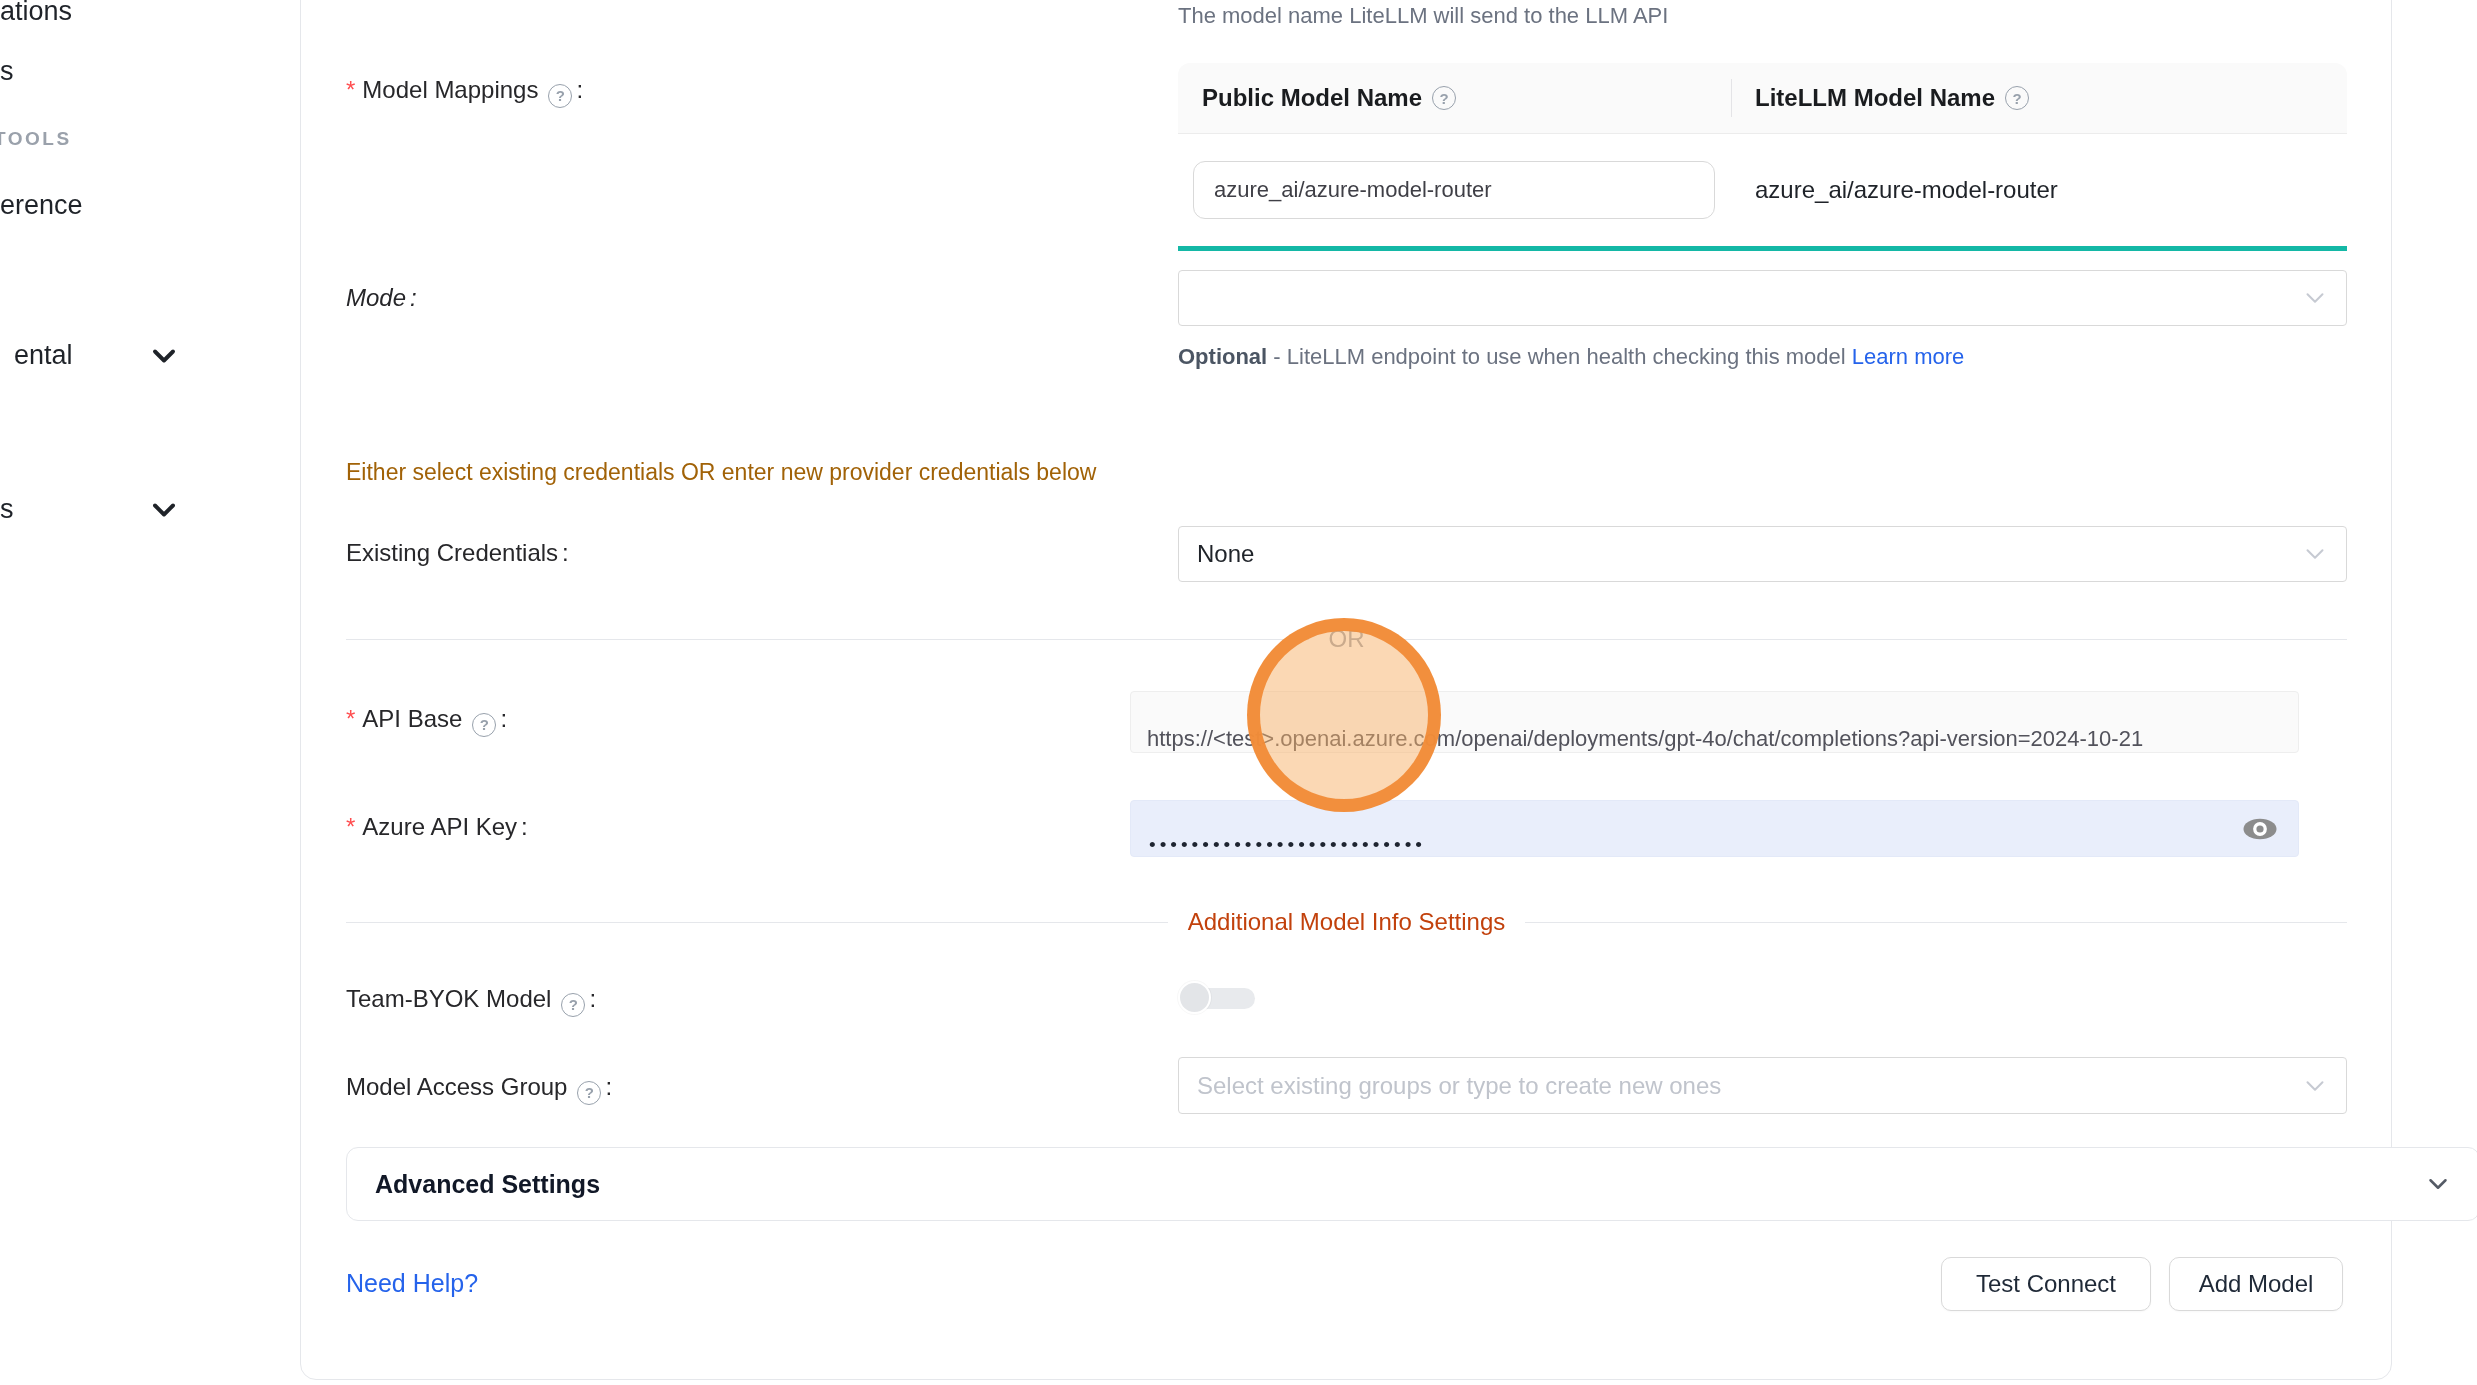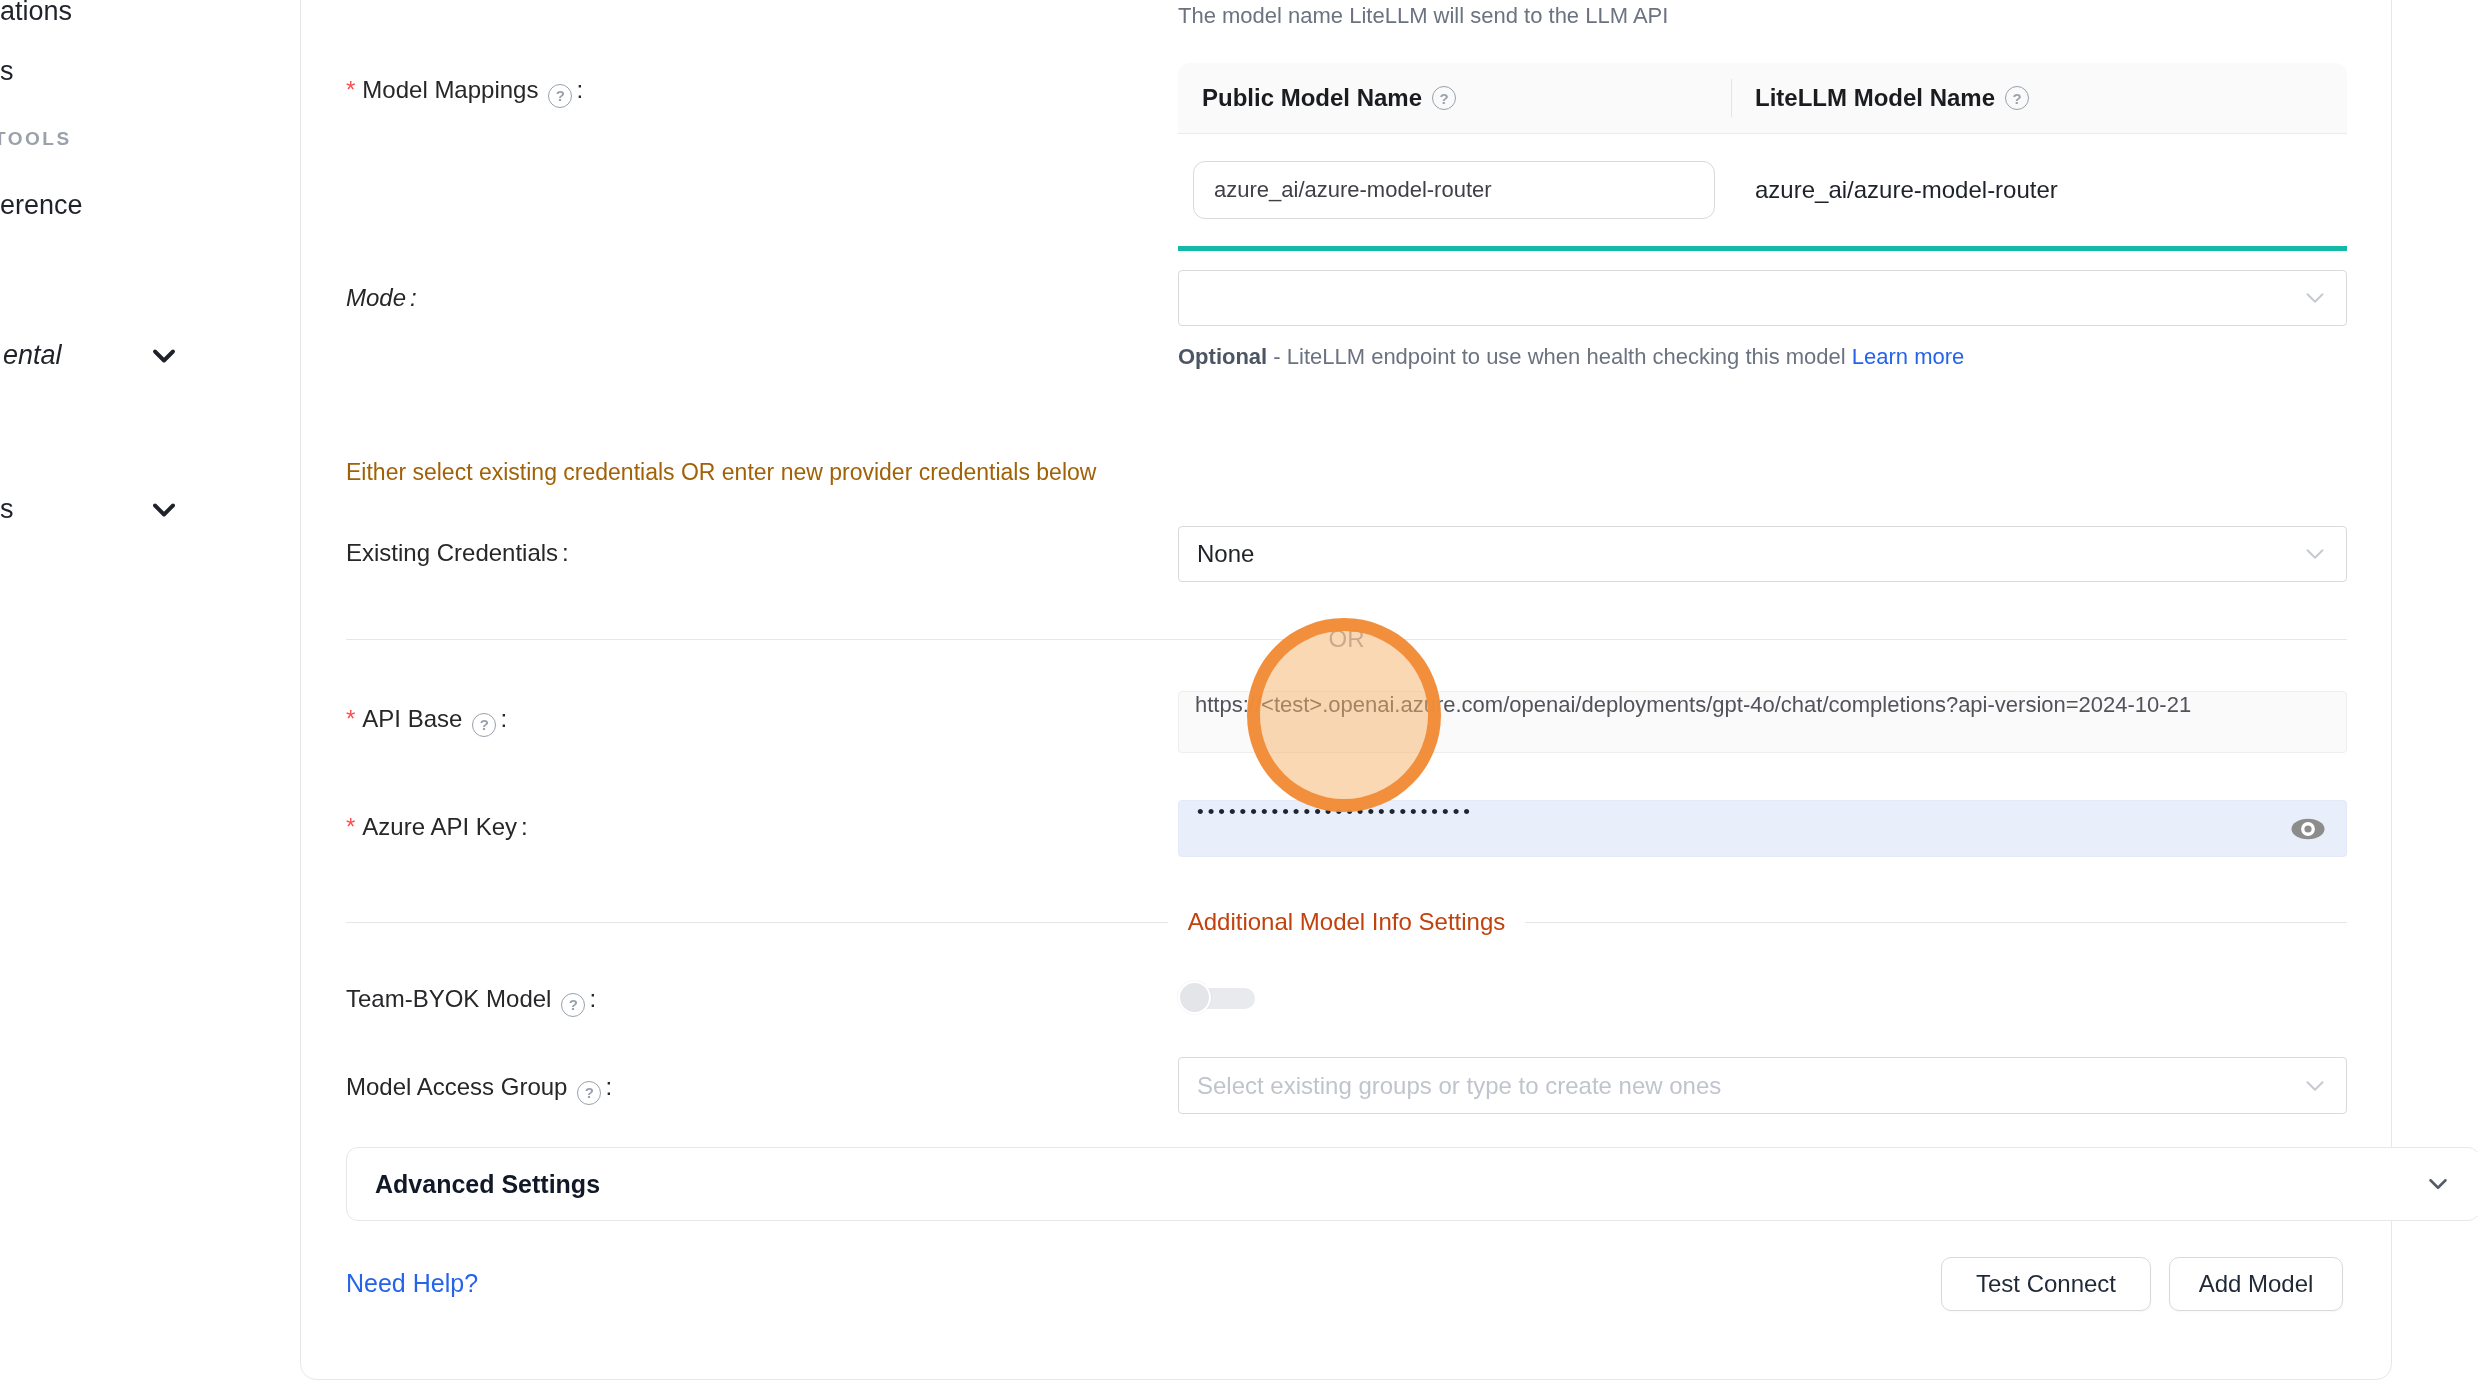--- a/index.html
+++ b/index.html
@@ -47,22 +47,22 @@
 
   .either-note{position:absolute;left:45px;top:478px;font-size:23px;color:#a16207;}
 
   
   .divider{position:absolute;left:45px;width:2001px;display:flex;align-items:center;}
   .divider .line{flex:1;height:1px;background:#e5e7eb;}
   .divider .dtext{padding:0 20px;font-size:24px;color:#9ca3af;white-space:nowrap;}
   .divider .dtext.dark{color:#c2410c;}
 
   
-  .fill-input{position:absolute;left:877px;width:1169px;box-sizing:border-box;border-radius:4px;
-              display:flex;align-items:flex-start;}
+  .fill-input{position:absolute;left:829px;width:1169px;box-sizing:border-box;border-radius:4px;
+              display:flex;align-items:flex-end;}
   .api-base{top:710px;height:62px;background:#fafafa;border:1px solid #eeeeee;}
   .api-base .txt{font-size:22px;color:#52525b;padding-left:16px;white-space:nowrap;}
   .api-key{top:819px;height:57px;background:#e9eefb;border:1px solid #e3e9f8;}
   .api-key .dots{font-size:19px;letter-spacing:4px;color:#1e2430;padding-left:18px;white-space:nowrap;}
   .eye{position:absolute;right:20px;top:50%;transform:translateY(-50%);width:36px;height:28px;cursor:pointer;}
 
   
   .toggle{position:absolute;left:877px;top:1000px;width:80px;height:34px;cursor:pointer;}
   .toggle .track{position:absolute;left:5px;top:7px;width:72px;height:21px;background:#e8eaed;border-radius:11px;}
   .toggle .knob{position:absolute;left:0;top:0;width:33px;height:33px;border-radius:50%;background:#e3e5e8;
@@ -89,21 +89,21 @@
 </style>
 </head>
 <body>
 
 <div id="screen">
 
   <div class="side-item" style="left:0;top:-4px;"><span>ations</span></div>
   <div class="side-item" style="left:0;top:56px;"><span>s</span></div>
   <div class="side-section" style="left:-6px;top:128px;"><span>TOOLS</span></div>
   <div class="side-item" style="left:0;top:190px;"><span>erence</span></div>
-  <div class="side-item" style="left:3px;top:340px;font-style:italic;"><span>ental</span></div>
+  <div class="side-item" style="left:14px;top:340px;"><span>ental</span></div>
   <svg class="side-chev" style="left:146px;top:338px;" viewBox="0 0 24 24">
     <path d="M6 9l6 6 6-6" fill="none" stroke="#1f2329" stroke-width="2.6" stroke-linecap="round" stroke-linejoin="round"></path>
   </svg>
   <div class="side-item" style="left:0;top:494px;"><span>s</span></div>
   <svg class="side-chev" style="left:146px;top:492px;" viewBox="0 0 24 24">
     <path d="M6 9l6 6 6-6" fill="none" stroke="#1f2329" stroke-width="2.6" stroke-linecap="round" stroke-linejoin="round"></path>
   </svg>
 
   <div class="card">
 

